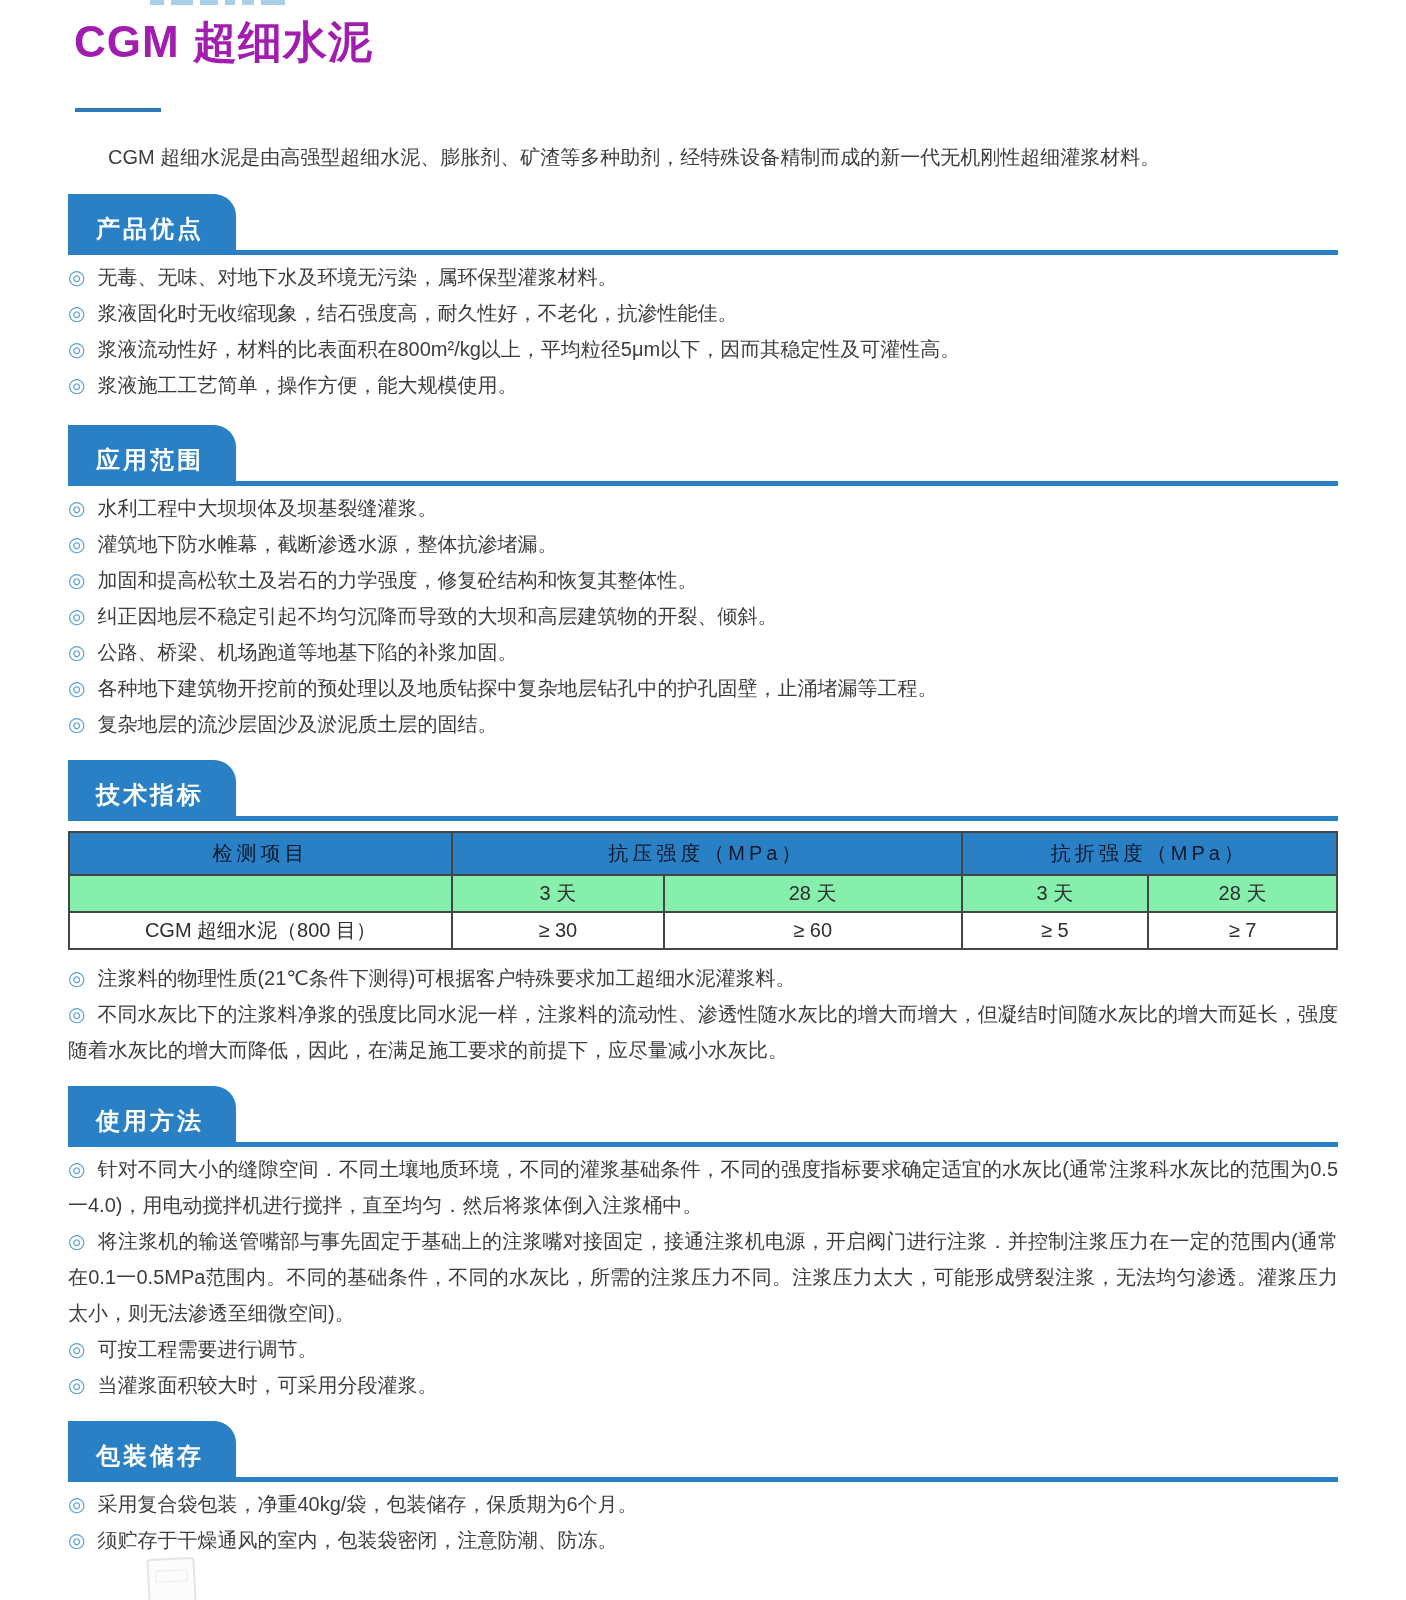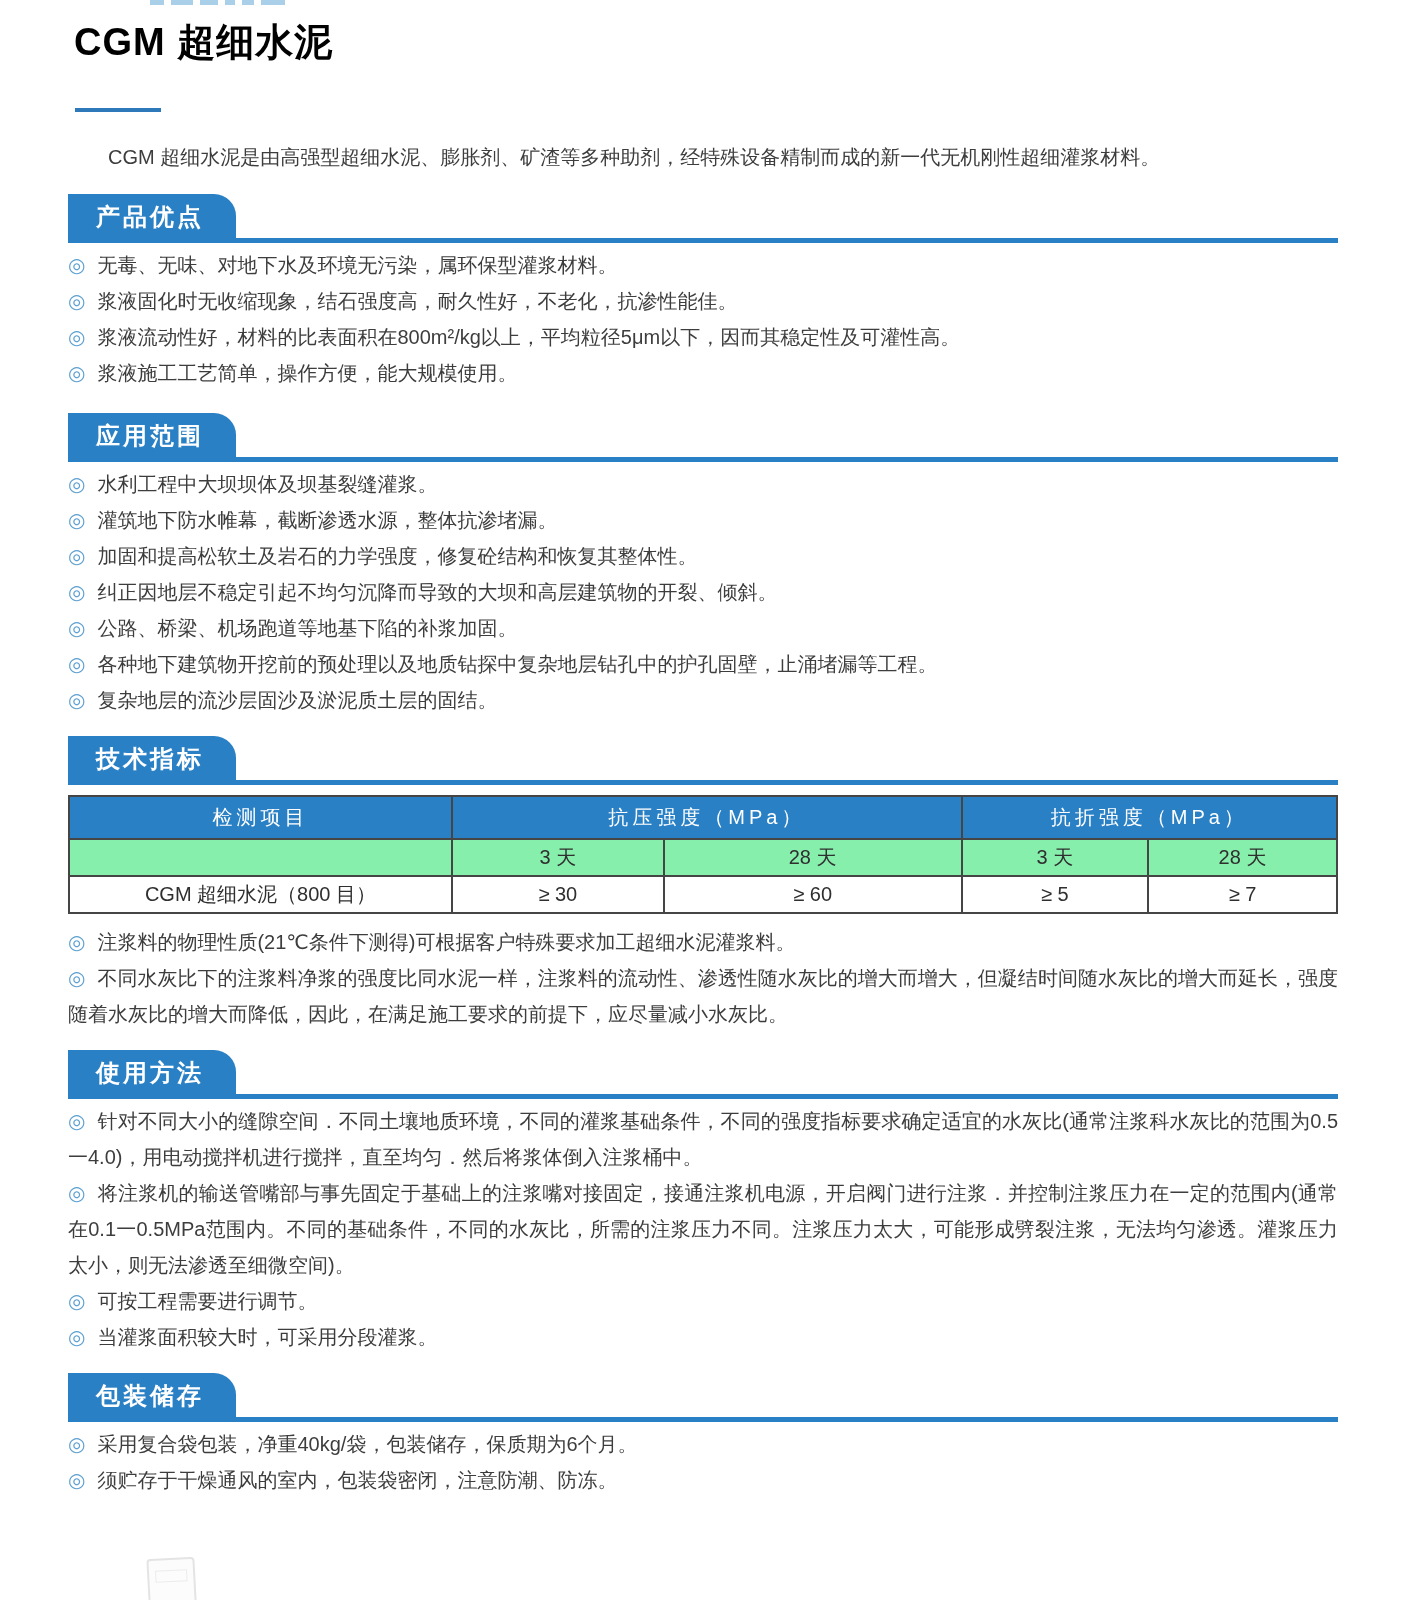--- a/index.html
+++ b/index.html
@@ -10,51 +10,51 @@
     color:#3d3d3d;
     font-family:"Liberation Sans","DejaVu Sans",sans-serif;
   }
   .wrap{padding:0 68px;}
 
   
   .top-artifact{position:absolute;top:0;left:150px;height:5px;width:170px;overflow:hidden;}
   .top-artifact i{display:inline-block;height:5px;background:#a9cfe9;margin-right:7px;vertical-align:top;}
 
   .page-title{
-    color:#000000;font-size:38px;font-weight:bold;
+    color:#a21caf;font-size:44px;font-weight:bold;
     margin:18px 0 0 6px;letter-spacing:1px;line-height:48px;
   }
   .title-rule{width:86px;height:4px;background:#2e79ba;margin:42px 0 0 7px;}
 
   .intro{margin:30px 0 0 0;font-size:20px;line-height:30px;text-indent:2em;text-align:justify;}
 
   .section-bar{border-bottom:5px solid #2a80c5;margin-top:16px;line-height:0;}
   .section-tab{
     display:inline-block;background:#2a80c5;color:#ffffff;
     font-size:24px;font-weight:bold;letter-spacing:3px;
-    line-height:30px;padding:8px 32px 6px 28px;
+    line-height:30px;padding:20px 32px 6px 28px;
     border-top-right-radius:22px;
   }
   .gap-md{margin-top:22px;}
   .gap-lg{margin-top:18px;}
 
   .bullets{margin:4px 0 0 0;}
   .bullet{margin:0;font-size:20px;line-height:36px;text-align:justify;}
   .bullet .icon{color:#5ea0d0;margin-right:12px;}
 
   table.spec{
     width:100%;border-collapse:collapse;table-layout:fixed;
     margin-top:10px;
   }
   table.spec th,table.spec td{
     border:2px solid #454545;text-align:center;
     font-size:20px;padding:0;color:#2f2f2f;
   }
   table.spec thead th{
-    background:#2a80c5;color:#ffffff;font-weight:normal;
+    background:#2a80c5;color:#0f172a;font-weight:normal;
     letter-spacing:4px;height:41px;
   }
   table.spec tr.sub td{background:#86efac;height:35px;}
   table.spec tr.data td{background:#ffffff;height:35px;}
 
   .notes{margin-top:10px;}
 
   .watermark{
     position:absolute;left:148px;bottom:-22px;width:44px;height:60px;
     border:2px solid #e4e4e4;border-radius:4px;transform:rotate(-3deg);

